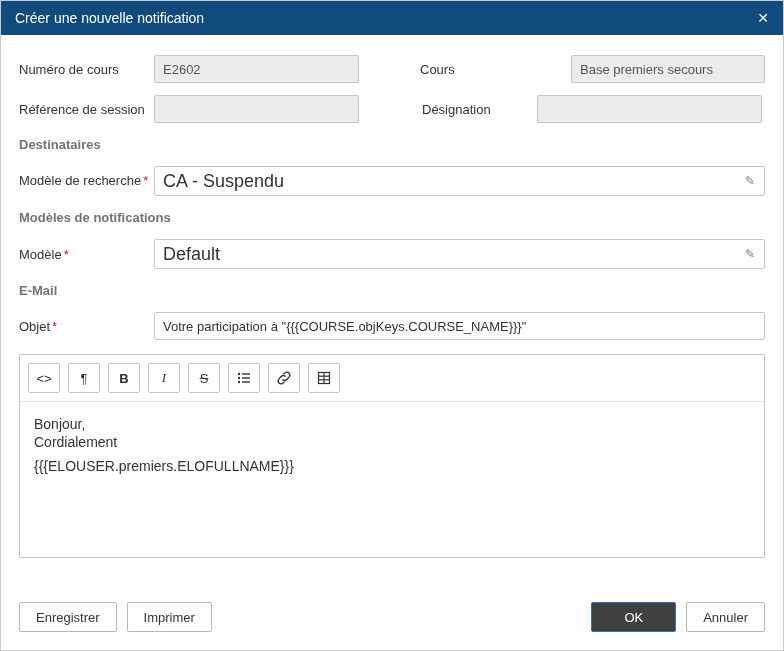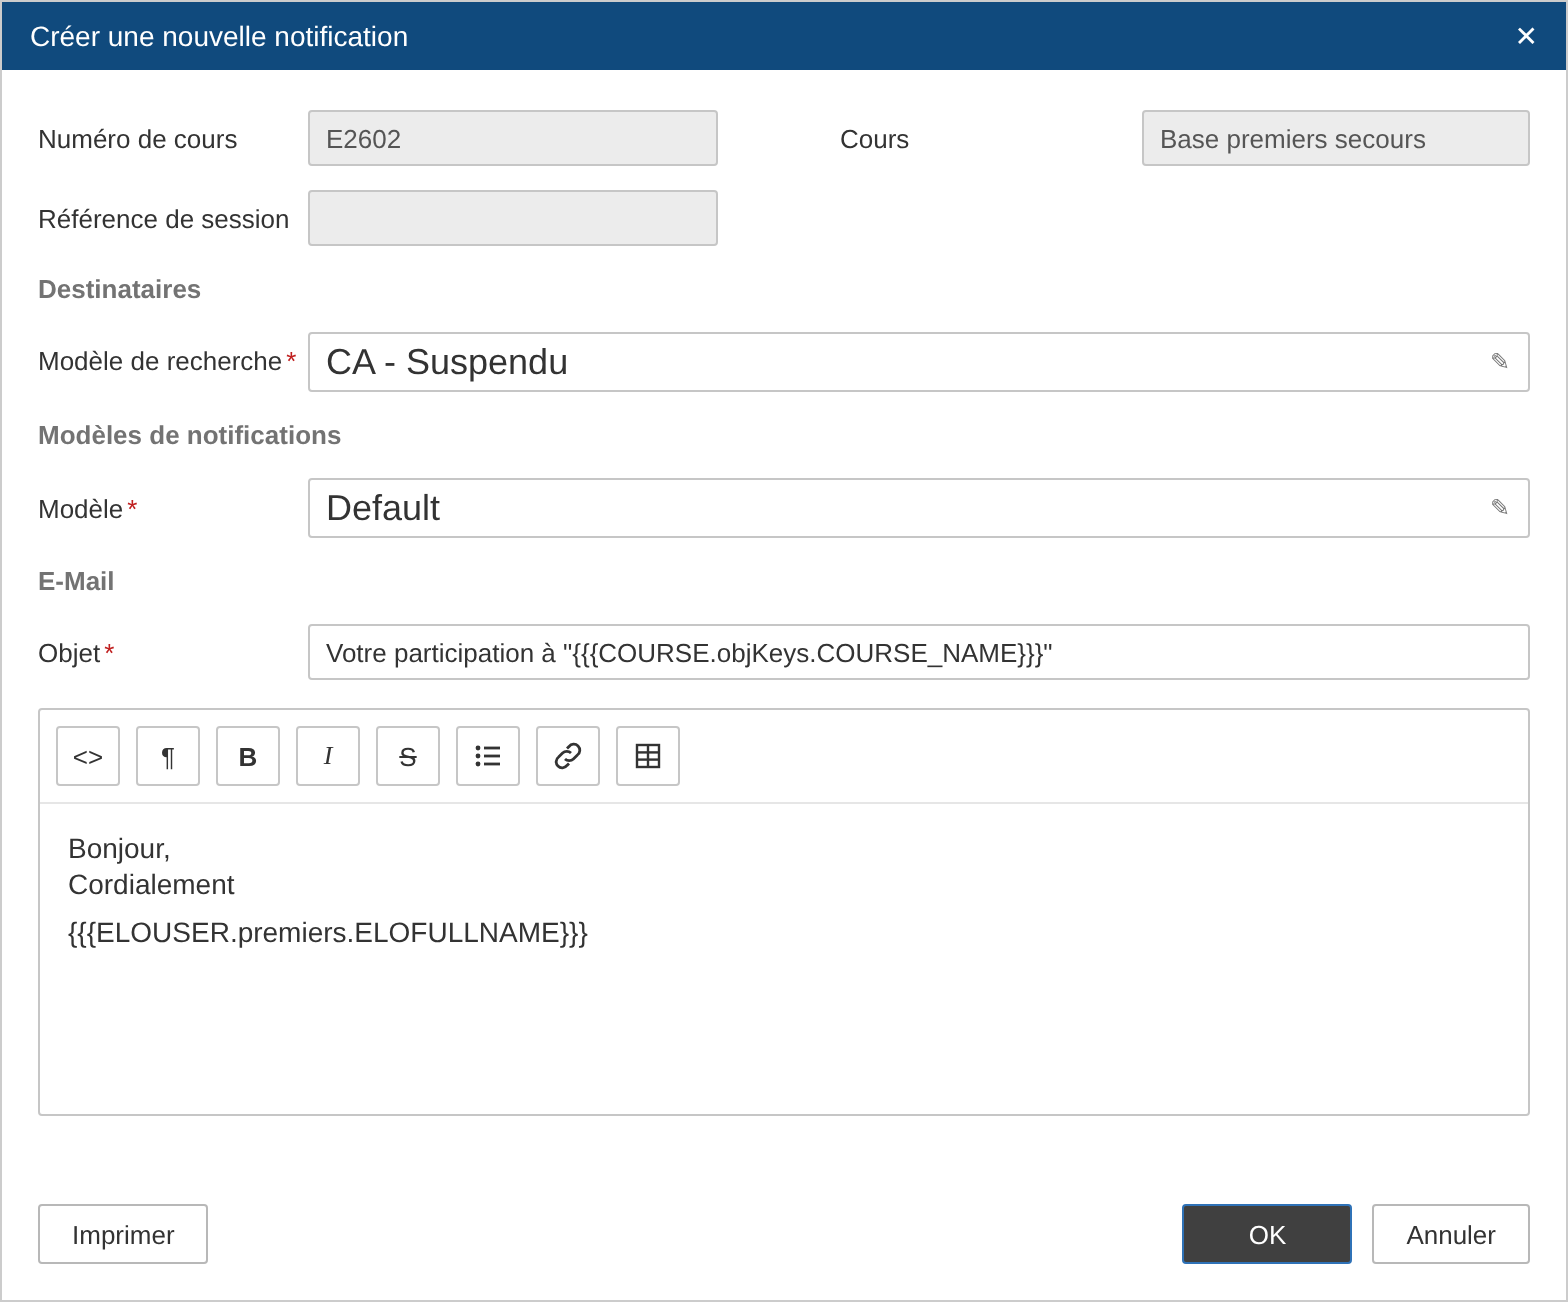--- a/index.html
+++ b/index.html
@@ -57,20 +57,24 @@
         <input class="input readonly" style="max-width: 225px; margin-left: 36px;" readonly="" value="Base premiers secours">
       </div>
     </div>
 
     <div class="row">
       <div class="field">
         <div class="label">Référence de session</div>
         <input class="input narrow readonly" readonly="" value="" style="">
       </div>
       <div class="gap"></div>
+      <div class="field">
+        <div class="label" style="width:115px">Désignation</div>
+        <input class="input readonly" style="max-width: 225px;" readonly="" value="">
+      </div>
     </div>
 
     <div class="section">Destinataires</div>
     <div class="row">
       <div class="label multi">
         <span>Modèle de recherche</span><span class="req">*</span>
       </div>
       <div class="select-wrap">
         <span class="sel-text">CA - Suspendu</span>
         <span class="pencil">✎</span>
@@ -133,19 +137,20 @@
       <div class="editor-body">
         <p>Bonjour,</p>
         <p style="margin-bottom:8px">Cordialement</p>
         <p style="margin-bottom:0">{{{ELOUSER.premiers.ELOFULLNAME}}}</p>
       </div>
     </div>
 
   </div>
 
   <div class="footer">
+    <button class="btn">Enregistrer</button>
     <button class="btn">Imprimer</button>
     <div class="spacer"></div>
     <button class="btn primary">OK</button>
     <button class="btn">Annuler</button>
   </div>
 
 </div>
 
 </body></html>

